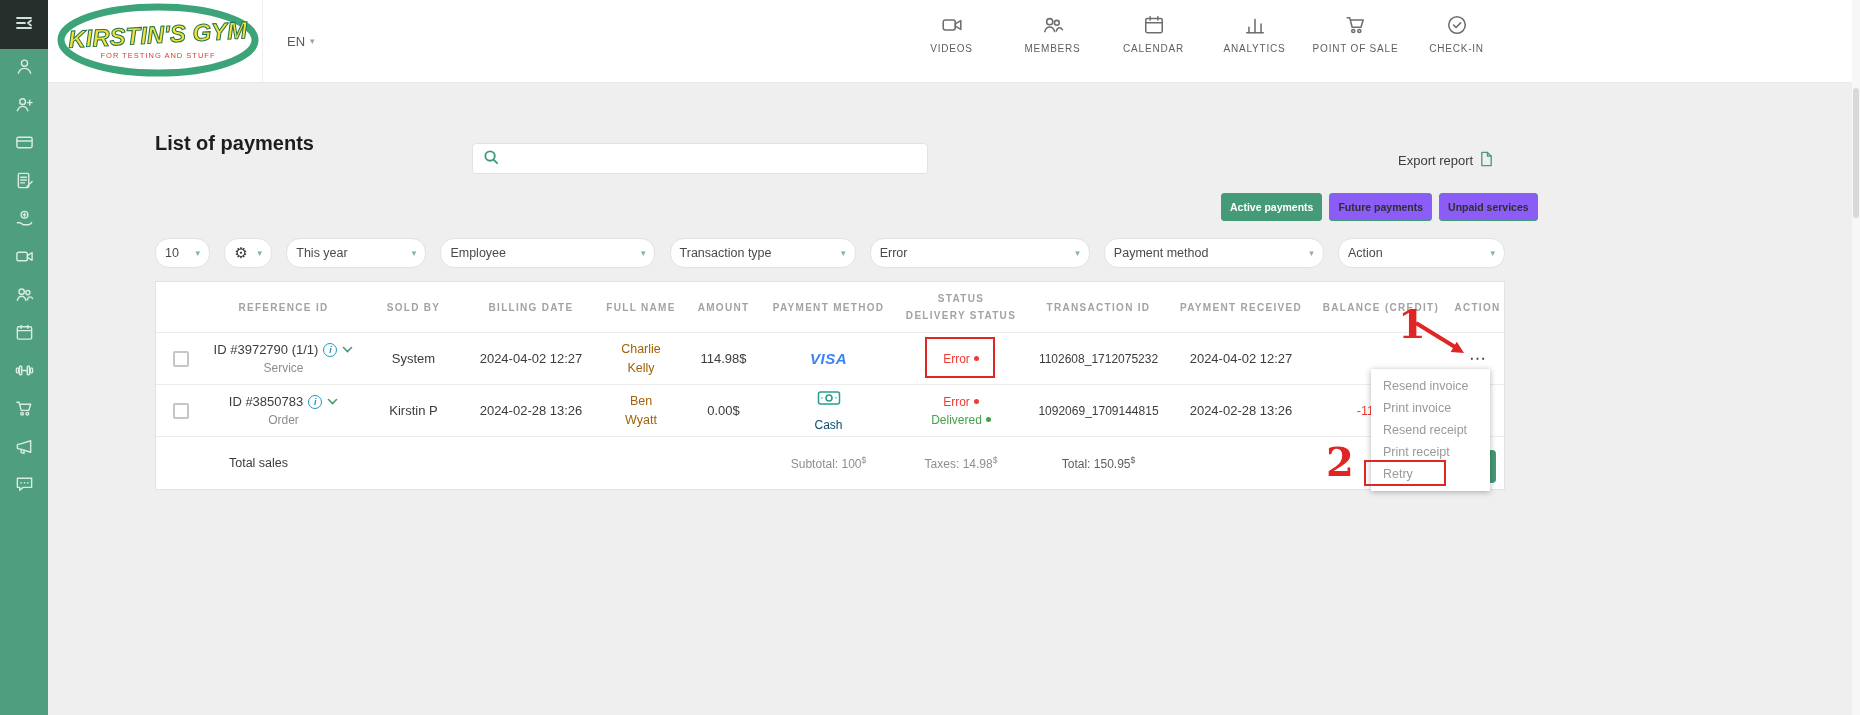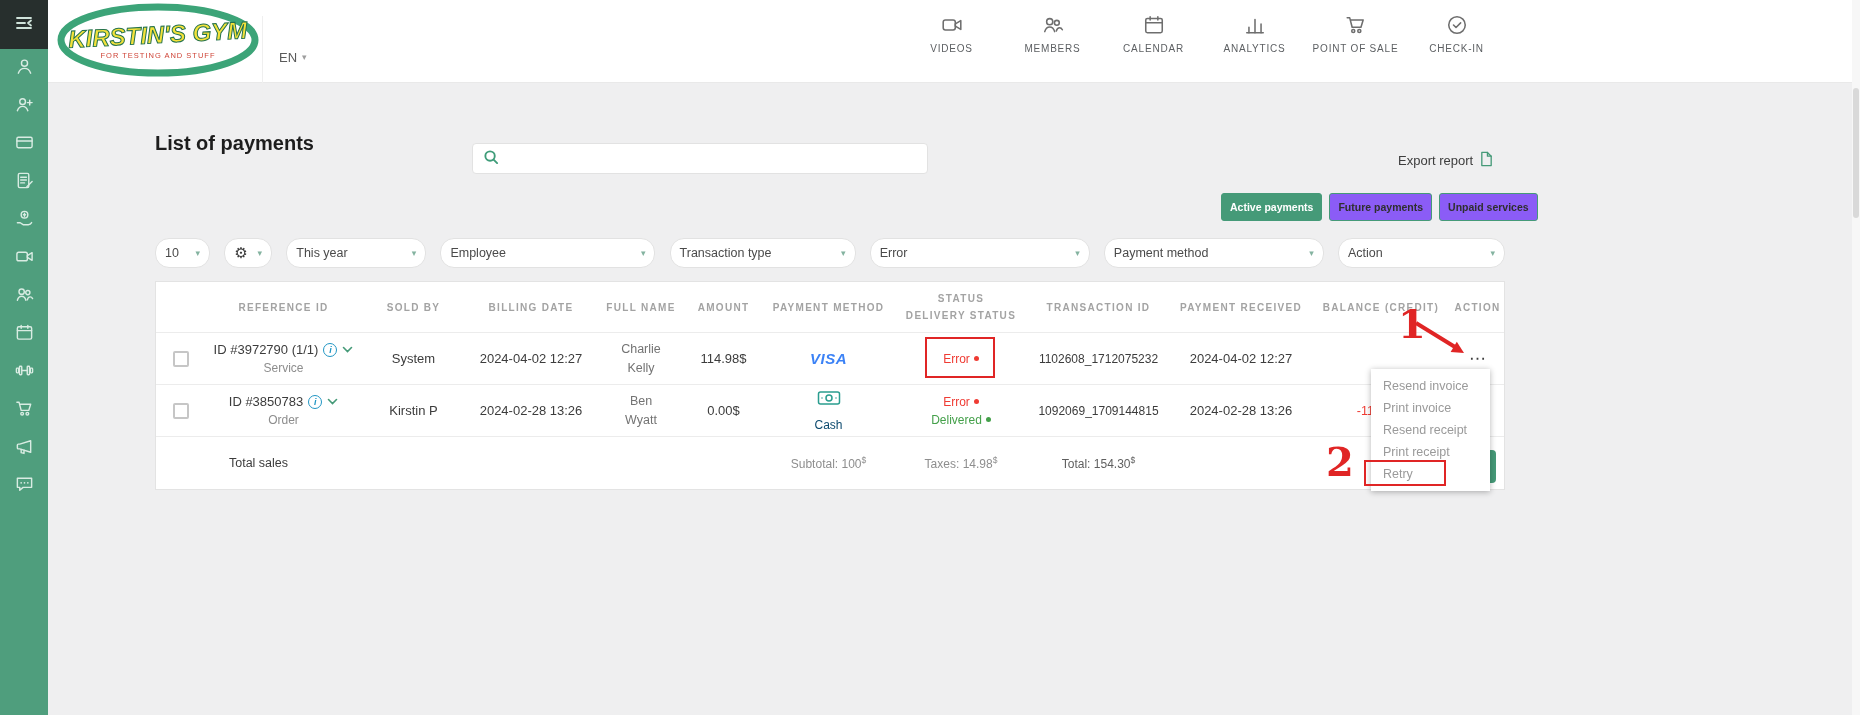--- a/index.html
+++ b/index.html
@@ -9,21 +9,21 @@
 
   
   .sidebar { position:absolute; left:0; top:0; width:48px; height:715px; background:#4f9e7d; z-index:3; display:flex; flex-direction:column; align-items:center; }
   .sidebar-toggle { width:48px; height:49px; background:#272f2d; color:#cfe3da; display:flex; align-items:center; justify-content:center; cursor:pointer; }
   .side-item { width:48px; height:38px; color:#d9ece3; display:flex; align-items:center; justify-content:center; cursor:pointer; }
   .side-item:first-of-type { margin-top:8px; }
 
   
   .header { position:absolute; left:48px; top:0; right:0; height:83px; background:#fff; border-bottom:1px solid #e9e9e9; z-index:2; }
   .logo { position:absolute; left:8px; top:3px; width:210px; height:77px; cursor:pointer; }
-  .lang { position:absolute; left:214px; top:16px; height:100%; display:flex; align-items:center; padding-left:16px; border-left:1px solid #efefef; color:#5a5a5a; font-size:13px; cursor:pointer; }
+  .lang { position:absolute; left:214px; top:0; height:100%; display:flex; align-items:center; padding-left:24px; border-left:1px solid #efefef; color:#5a5a5a; font-size:13px; cursor:pointer; }
   .lang .caret { margin-left:5px; color:#9e9e9e; font-size:9px; }
   .topnav { position:absolute; left:853px; top:13px; width:606px; display:flex; }
   .nav-item { width:101px; display:flex; flex-direction:column; align-items:center; gap:6px; cursor:pointer; }
   .nav-icon { height:24px; color:#6e6e6e; display:flex; align-items:center; }
   .nav-label { font-size:10px; letter-spacing:.8px; color:#5c5f62; white-space:nowrap; }
 
   
   .page-title { position:absolute; left:155px; top:132px; font-size:20px; font-weight:bold; color:#1d1d1d; }
   .search-box { position:absolute; left:472px; top:143px; width:456px; height:31px; background:#fff; border:1px solid #e2e2e2; border-radius:4px; display:flex; align-items:center; padding:0 10px; gap:8px; }
   .search-box input { border:none; outline:none; flex:1; font-size:13px; color:#333; background:transparent; }
@@ -47,21 +47,21 @@
   .tfoot { height:52px; border-bottom:none; }
   .c { display:flex; flex-direction:column; align-items:center; justify-content:center; text-align:center; }
   .c0{width:50px}.c1{width:155px}.c2{width:105px}.c3{width:130px}.c4{width:90px}.c5{width:75px}.c6{width:135px}.c7{width:130px}.c8{width:145px}.c9{width:140px}.c10{width:140px}.c11{width:53px}
   .th { font-size:10px; font-weight:bold; letter-spacing:1.3px; color:#a3a3a3; line-height:1.7; }
   .cell-text { font-size:13px; color:#3c3c3c; }
   .cb { width:16px; height:16px; border:2px solid #c6c6c6; border-radius:2px; background:#fff; cursor:pointer; }
   .ref-line { display:flex; align-items:center; gap:5px; }
   .info-i { width:14px; height:14px; border:1.4px solid #2196c4; border-radius:50%; color:#2196c4; font-size:9px; font-weight:bold; font-style:italic; display:flex; align-items:center; justify-content:center; cursor:pointer; }
   .chev { display:flex; cursor:pointer; }
   .ref-type { font-size:12px; color:#8d8d8d; margin-top:4px; }
-  .name { color:#737373; font-size:12.5px; line-height:1.5; max-width:56px; cursor:pointer; }
+  .name { color:#a16207; font-size:12.5px; line-height:1.5; max-width:56px; cursor:pointer; }
   .visa { font-size:15px; font-weight:bold; font-style:italic; color:#3b82f6; letter-spacing:.5px; }
   .pm-label { font-size:12px; color:#0c4a6e; margin-top:8px; }
   .status-line { font-size:12px; display:flex; align-items:center; gap:4px; line-height:1.5; }
   .red-text { color:#ef3b33; }
   .green-text { color:#44a04a; }
   .dot { width:5px; height:5px; border-radius:50%; display:inline-block; }
   .dot.red { background:#ef3b33; } .dot.green { background:#44a04a; }
   .txid { font-size:12px; color:#3c3c3c; }
   .balance-red { color:#ef3b33; font-size:12.5px; }
   .dots { font-size:17px; color:#3c3c3c; cursor:pointer; line-height:1; }
@@ -481,21 +481,21 @@
           <span class="ftotal-label">Total sales</span>
         </div>
       <div class="c" style="width:400px"></div>
       <div class="c c6">
           <span class="fcell"><span>Subtotal: 100</span><sup>$</sup></span>
         </div>
       <div class="c c7">
           <span class="fcell"><span>Taxes: 14.98</span><sup>$</sup></span>
         </div>
       <div class="c c8">
-          <span class="fcell" style="color:#5f5f5f"><span>Total: 154.30</span><sup>$</sup></span>
+          <span class="fcell" style="color:#5f5f5f"><span>Total: 150.95</span><sup>$</sup></span>
         </div>
     </div>
   </div>
 
   <div class="green-btn"></div>
 
   <div class="menu">
     <div class="menu-item">
         <span>Resend invoice</span>
       </div>

